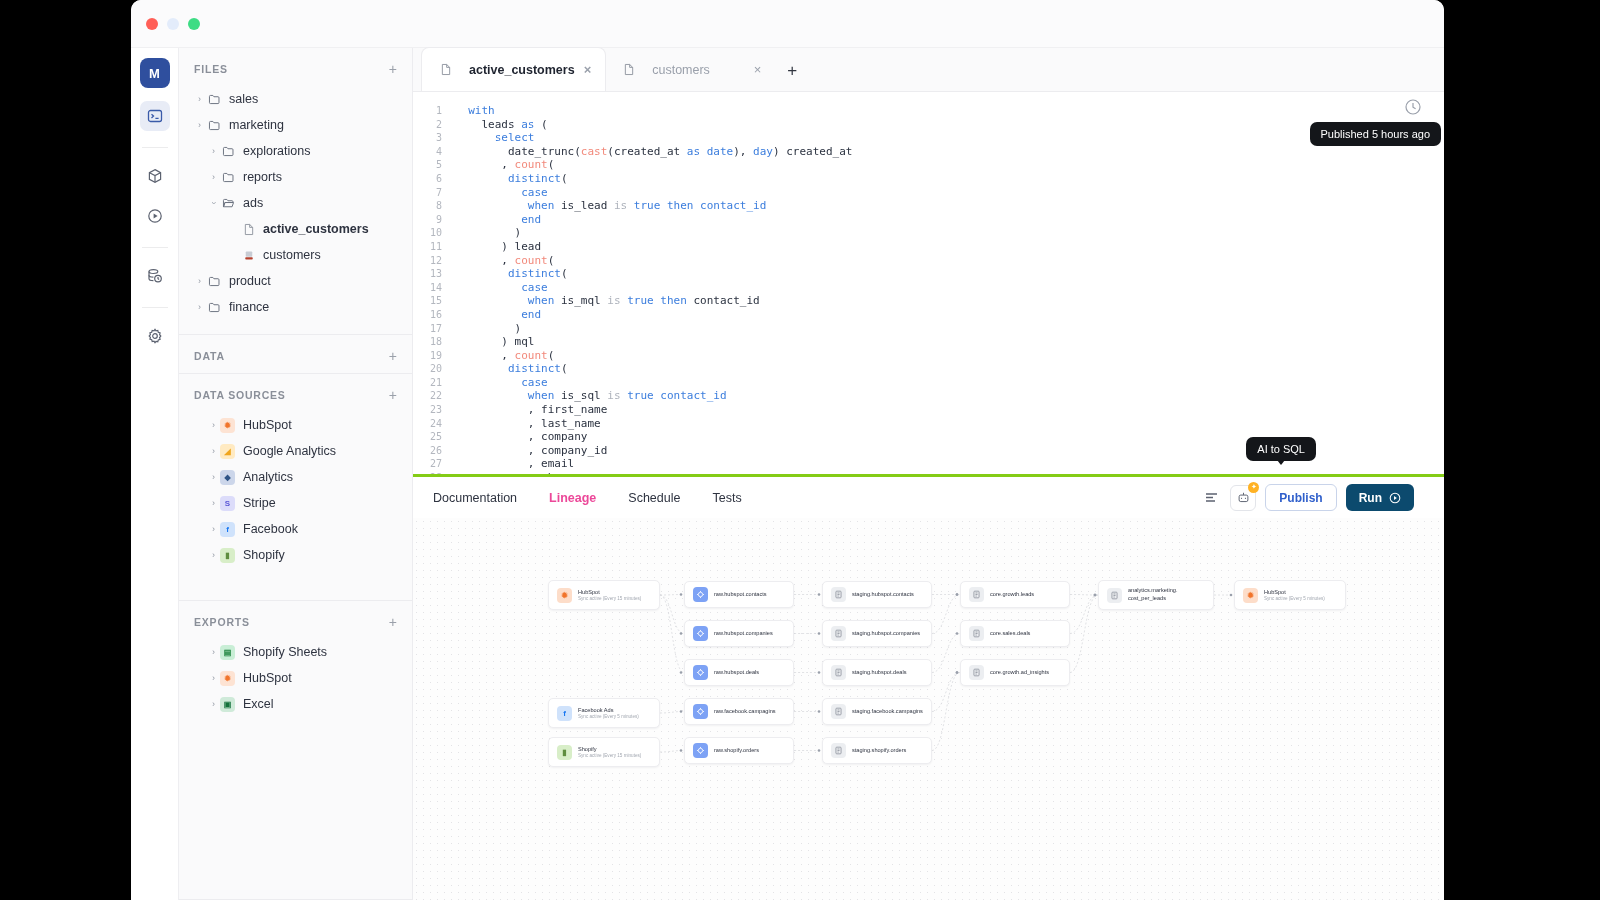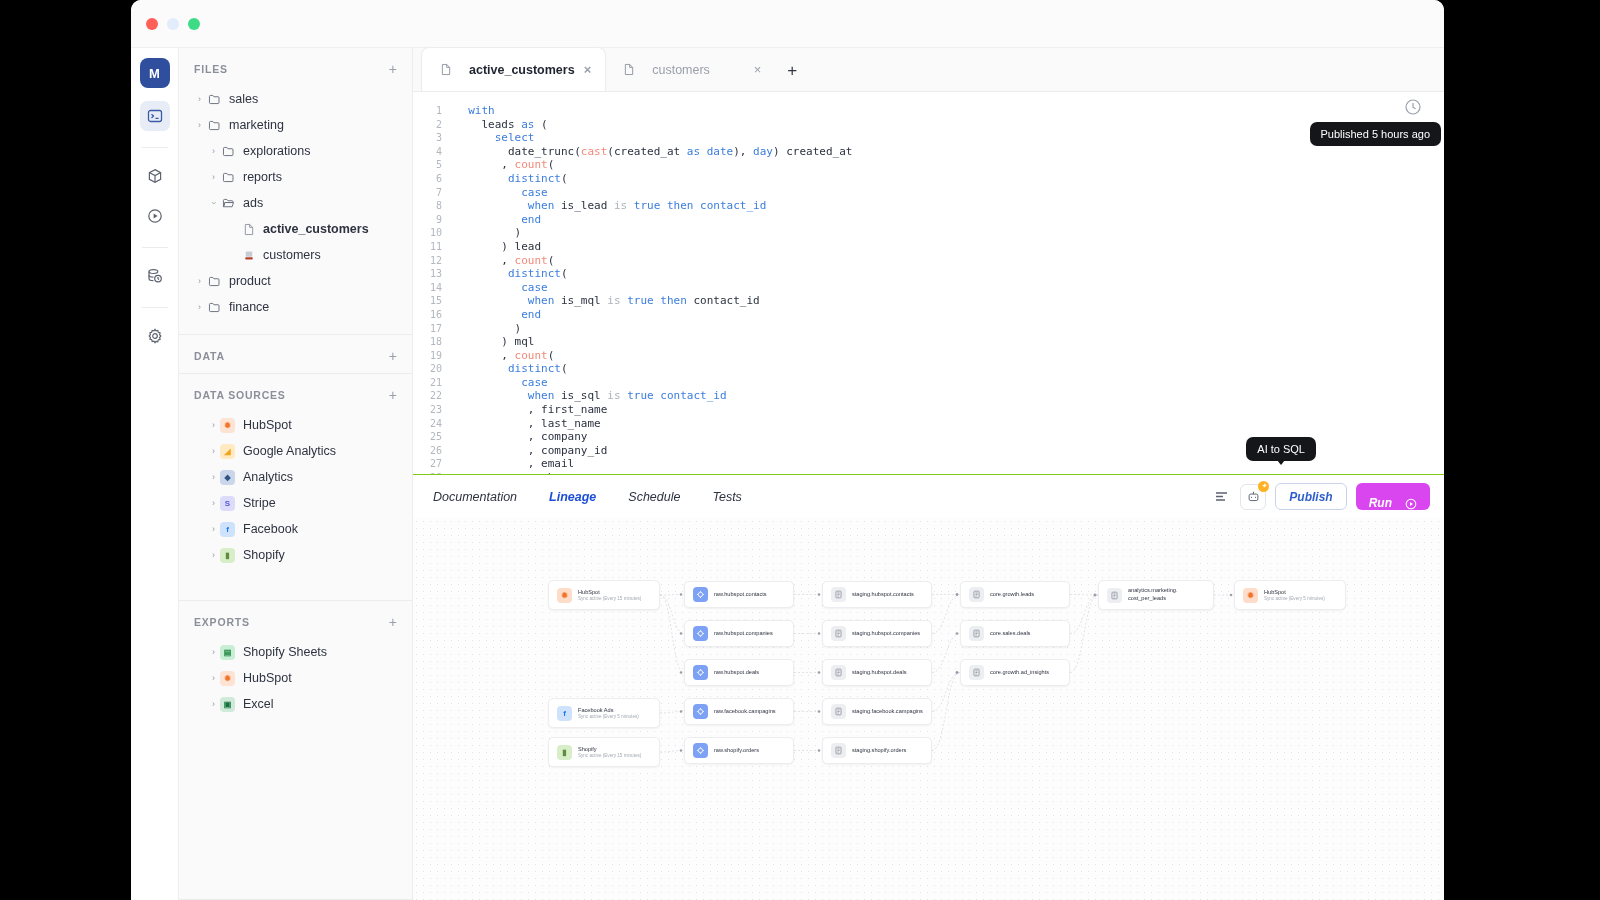--- a/index.html
+++ b/index.html
@@ -133,44 +133,43 @@
   .tt-pub { right: 3px; top: 30px; }
   .tt-ai { right: 128px; bottom: 13px; }
   .tt-ai:after {
     content: ""; position: absolute; left: 50%; bottom: -4px; margin-left: -4px;
     border-left: 4px solid transparent; border-right: 4px solid transparent;
     border-top: 5px solid #14161a;
   }
 
   
   .toolbar {
-    height: 44px; flex: 0 0 44px; border-top: 1px solid #84cc16;
-    display: flex; align-items: center; padding: 0 14px 0 20px; background: #fff;
+    height: 44px; flex: 0 0 44px; border-top: 3px solid #84cc16;
+    display: flex; align-items: center; padding: 0 30px 0 20px; background: #fff;
     position: relative;
-    font-style: italic;
   }
   .ttab { font-size: 12.5px; color: #2e3340; margin-right: 32px; }
-  .ttab.active { color: #1d4ed8; font-weight: 600; }
+  .ttab.active { color: #ec4899; font-weight: 600; }
   .spacer { flex: 1; }
   .ico-btn {
     width: 26px; height: 26px; display: flex; align-items: center; justify-content: center;
     color: #5c6270; margin-left: 6px; position: relative;
   }
   .ico-btn.boxed { border: 1px solid #e3e5ea; border-radius: 6px; }
   .badge {
     position: absolute; right: -4px; top: -4px; width: 11px; height: 11px;
     background: #ffb224; border-radius: 50%; color:#fff; font-size:7px;
     display:flex; align-items:center; justify-content:center;
   }
   .btn {
     height: 27px; border-radius: 6px; font-size: 12px; font-weight: 600;
     display: flex; align-items: center; padding: 0 13px; margin-left: 9px;
   }
   .btn.ghost { border: 1px solid #c9d4ea; color: #2f5fcb; background: #fff; }
-  .btn.primary { background: #d946ef; color: #fff; gap: 13px; align-items: flex-end; }
+  .btn.primary { background: #0c4a6e; color: #fff; gap: 7px; }
 
   
   .lineage {
     flex: 1; position: relative; min-height: 0; overflow: hidden;
     background-color: #fdfdfd;
     background-image: radial-gradient(#e3e3e6 0.7px, transparent 0.7px);
     background-size: 7px 7px;
   }
   .lg-node {
     position: absolute; background: #fff; border: 1px solid #ededf0;

